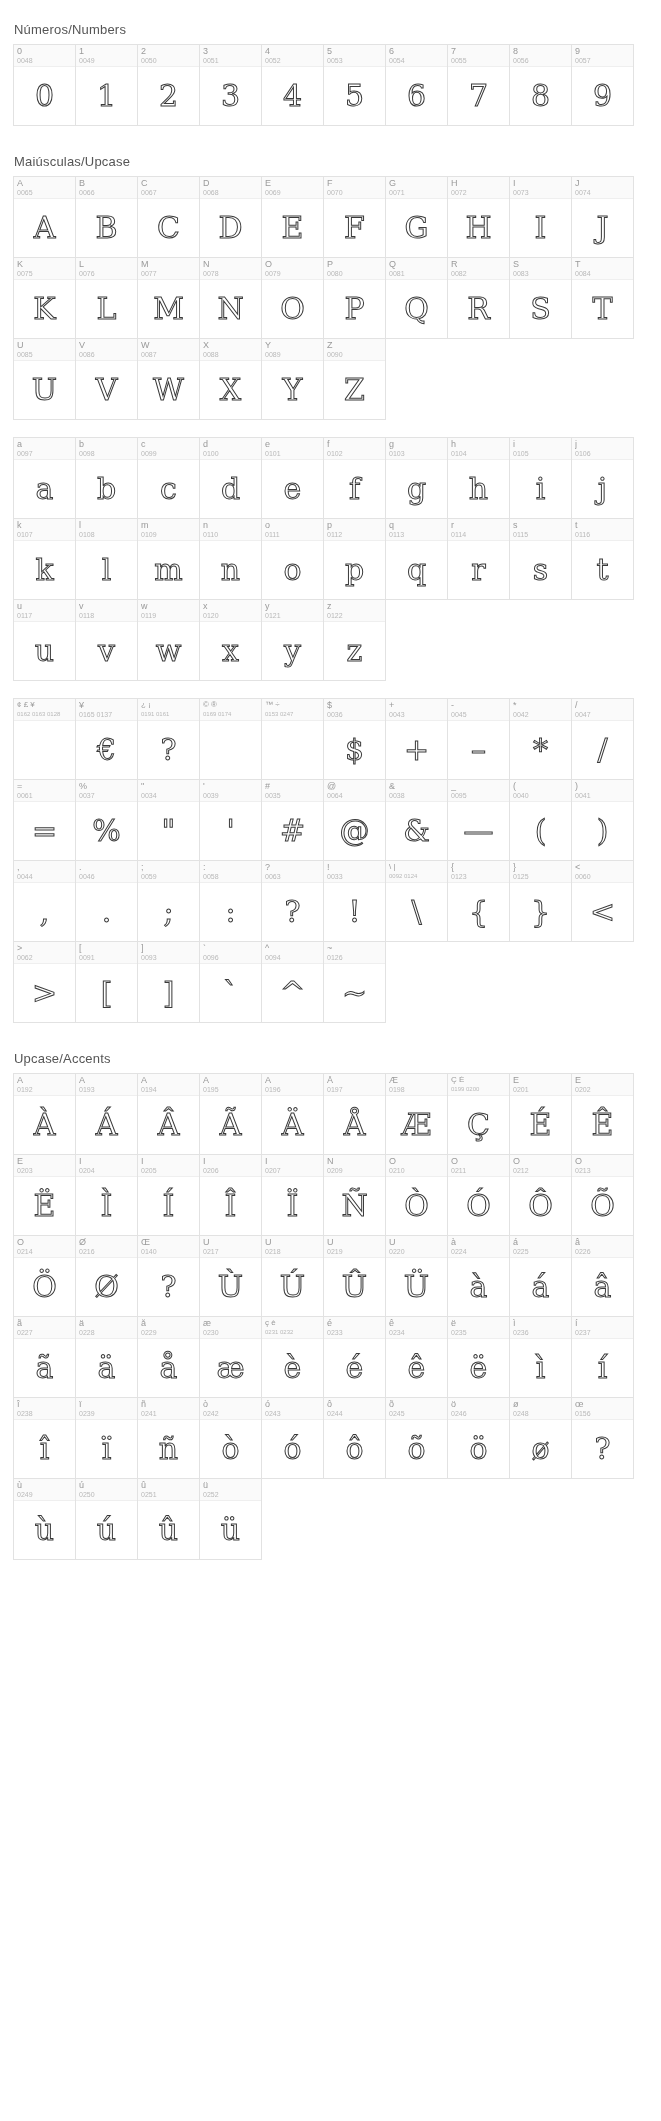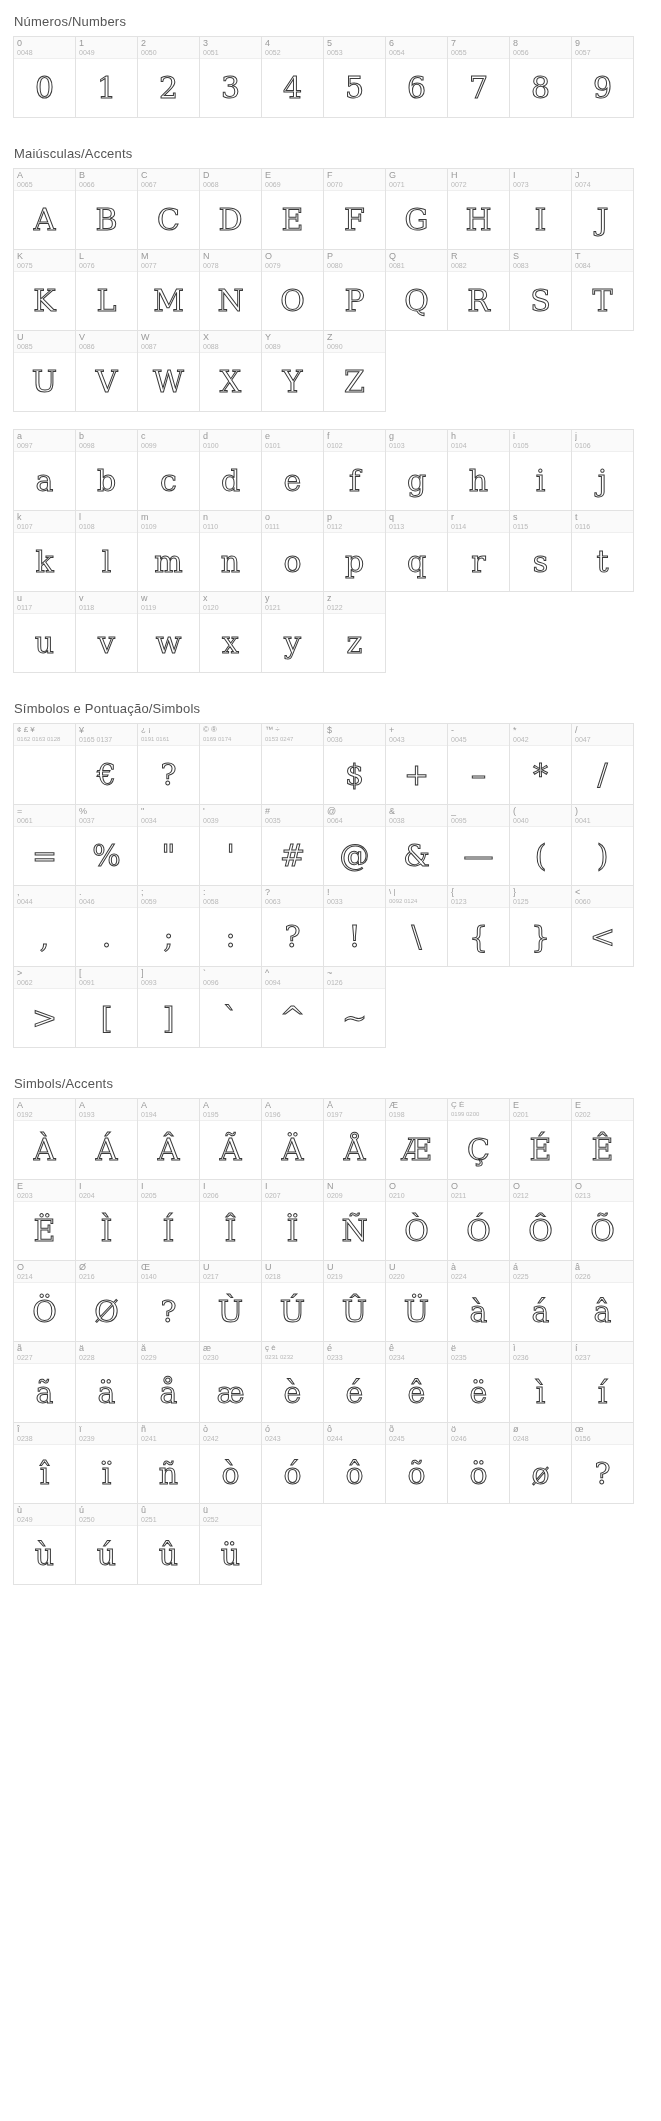--- a/index.html
+++ b/index.html
@@ -8,21 +8,21 @@
     background: #ffffff;
   }
   body {
     width: 661px;
     font-family: "Liberation Sans", sans-serif;
     color: #444;
   }
   .page {
     width: 661px;
     box-sizing: border-box;
-    padding: 4px 0 20px 0;
+    padding: 12px 0 20px 0;
   }
   .section {
     margin: 0 0 18px 0;
   }
   .section-title {
     font-size: 13px;
     color: #555;
     font-weight: normal;
     margin: 0 0 8px 14px;
     padding-top: 10px;
@@ -162,21 +162,21 @@
           <div class="cell">
             <div class="meta">
               <span class="ch">9</span>
               <span class="code">0057</span>
             </div>
             <div class="glyph outline">9</div>
           </div>
         </div>
       </div>
       <div class="section">
-        <div class="section-title">Maiúsculas/Accents</div>
+        <div class="section-title">Maiúsculas/Upcase</div>
         <div class="grid">
           <div class="cell">
             <div class="meta">
               <span class="ch">A</span>
               <span class="code">0065</span>
             </div>
             <div class="glyph outline">A</div>
           </div>
           <div class="cell">
             <div class="meta">
@@ -535,21 +535,20 @@
           <div class="cell">
             <div class="meta">
               <span class="ch">z</span>
               <span class="code">0122</span>
             </div>
             <div class="glyph outline">z</div>
           </div>
         </div>
       </div>
       <div class="section">
-        <div class="section-title">Símbolos e Pontuação/Simbols</div>
         <div class="grid">
           <div class="cell multi">
             <div class="meta">
               <span class="ch">¢ £ ¥</span>
               <span class="code">0162 0163 0128</span>
             </div>
             <div class="glyph outline"></div>
           </div>
           <div class="cell">
             <div class="meta">
@@ -792,21 +791,21 @@
           <div class="cell">
             <div class="meta">
               <span class="ch">~</span>
               <span class="code">0126</span>
             </div>
             <div class="glyph outline">~</div>
           </div>
         </div>
       </div>
       <div class="section">
-        <div class="section-title">Simbols/Accents</div>
+        <div class="section-title">Upcase/Accents</div>
         <div class="grid">
           <div class="cell">
             <div class="meta">
               <span class="ch">À</span>
               <span class="code">0192</span>
             </div>
             <div class="glyph outline">À</div>
           </div>
           <div class="cell">
             <div class="meta">

